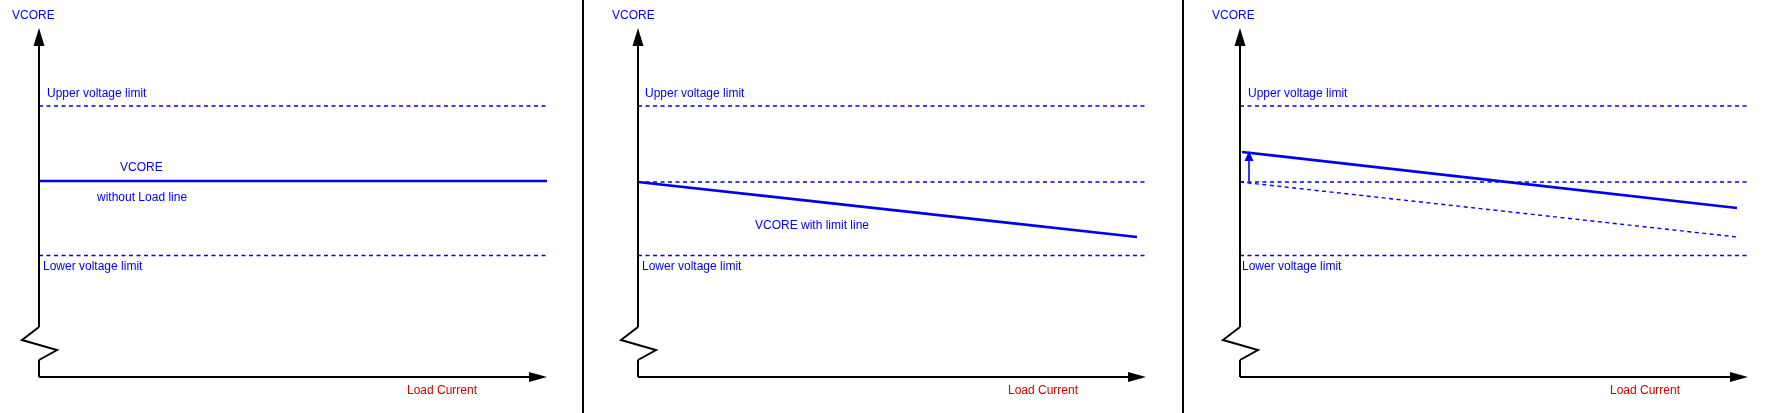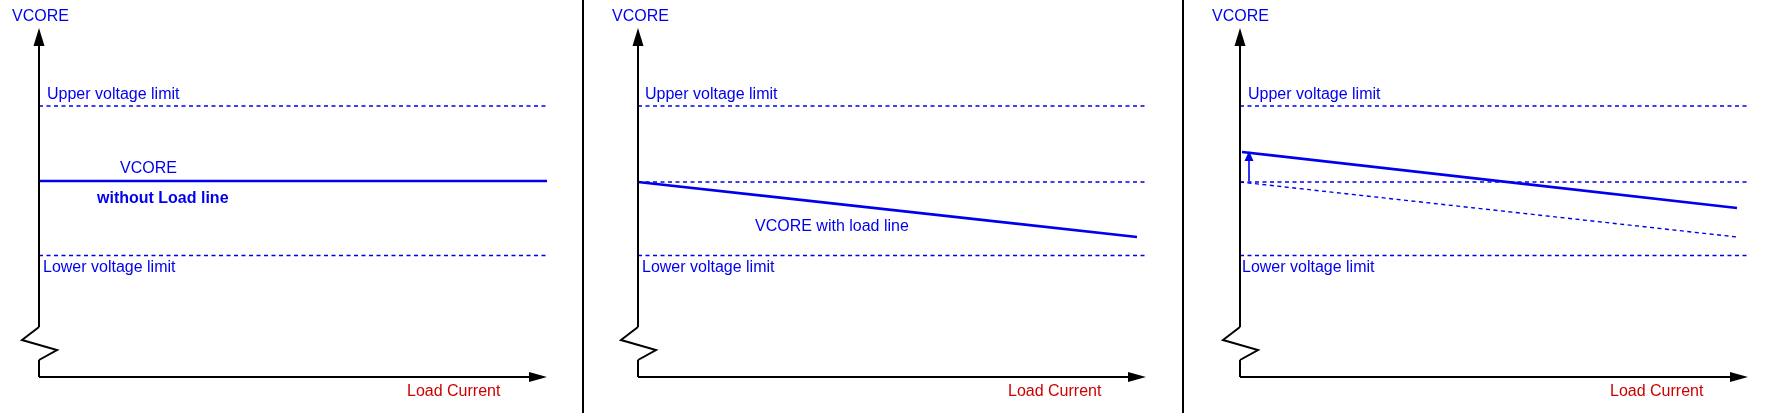--- a/index.html
+++ b/index.html
@@ -26,21 +26,21 @@
   .panel-3 { left: 1184px; width: 587px; }
   .divider {
     position: absolute; top: 0; width: 2px; height: 413px;
     background: var(--axis, #000);
   }
   .divider-1 { left: 582px; }
   .divider-2 { left: 1182px; }
   .plot-svg { position: absolute; left: 0; top: 0; }
   .lbl {
     position: absolute;
-    font-size: 16px;
+    font-size: 12px;
     line-height: 19px;
     color: var(--blue, #0000EE);
     white-space: nowrap;
   }
   .lbl-red { color: var(--red, #CC0000); }
   .axis-stroke      { stroke: var(--axis, #000); stroke-width: 2; fill: none; }
   .axis-fill        { fill: var(--axis, #000); }
   .blue-solid       { stroke: var(--blue, #0000EE); stroke-width: 2.7; fill: none; }
   .blue-dashed      { stroke: var(--blue, #0000EE); stroke-width: 1.4; fill: none; stroke-dasharray: 4 3.5; }
   .blue-thin        { stroke: var(--blue, #0000EE); stroke-width: 1.6; fill: none; }
@@ -63,21 +63,21 @@
       <polyline class="axis-stroke" points="39,327 22,340 57,350 39,360"></polyline>
       <line class="axis-stroke" x1="39" y1="360" x2="39" y2="377"></line>
       <polygon class="axis-fill" points="39,28 33.5,46 44.5,46"></polygon>
 
       <line class="axis-stroke" x1="39" y1="377" x2="534" y2="377"></line>
       <polygon class="axis-fill" points="547,377 529,372 529,382"></polygon>
     </svg>
     <div class="lbl" style="left:12px;  top:6px;">VCORE</div>
     <div class="lbl" style="left:47px;  top:84px;">Upper voltage limit</div>
     <div class="lbl" style="left:120px; top:158px;">VCORE</div>
-    <div class="lbl" style="left:97px;  top:188px;font-weight:bold;">without Load line</div>
+    <div class="lbl" style="left:97px;  top:188px;">without Load line</div>
     <div class="lbl" style="left:43px;  top:257px;">Lower voltage limit</div>
     <div class="lbl lbl-red" style="left:407px; top:381px;">Load Current</div>
   </div>
 
   <div class="divider divider-1"></div>
 
   <div class="panel panel-2">
     <svg class="plot-svg" width="598" height="413" viewBox="0 0 598 413">
 
       <line class="blue-dashed" x1="54" y1="106" x2="563" y2="106"></line>
@@ -89,21 +89,21 @@
       <line class="axis-stroke" x1="54" y1="44" x2="54" y2="327"></line>
       <polyline class="axis-stroke" points="54,327 37,340 72,350 54,360"></polyline>
       <line class="axis-stroke" x1="54" y1="360" x2="54" y2="377"></line>
       <polygon class="axis-fill" points="54,28 48.5,46 59.5,46"></polygon>
 
       <line class="axis-stroke" x1="54" y1="377" x2="549" y2="377"></line>
       <polygon class="axis-fill" points="562,377 544,372 544,382"></polygon>
     </svg>
     <div class="lbl" style="left:28px;  top:6px;">VCORE</div>
     <div class="lbl" style="left:61px;  top:84px;">Upper voltage limit</div>
-    <div class="lbl" style="left:171px; top:216px;">VCORE with load line</div>
+    <div class="lbl" style="left:171px; top:216px;">VCORE with limit line</div>
     <div class="lbl" style="left:58px;  top:257px;">Lower voltage limit</div>
     <div class="lbl lbl-red" style="left:424px; top:381px;">Load Current</div>
   </div>
 
   <div class="divider divider-2"></div>
 
   <div class="panel panel-3">
     <svg class="plot-svg" width="587" height="413" viewBox="0 0 587 413">
 
       <line class="blue-dashed" x1="56" y1="106" x2="565" y2="106"></line>

